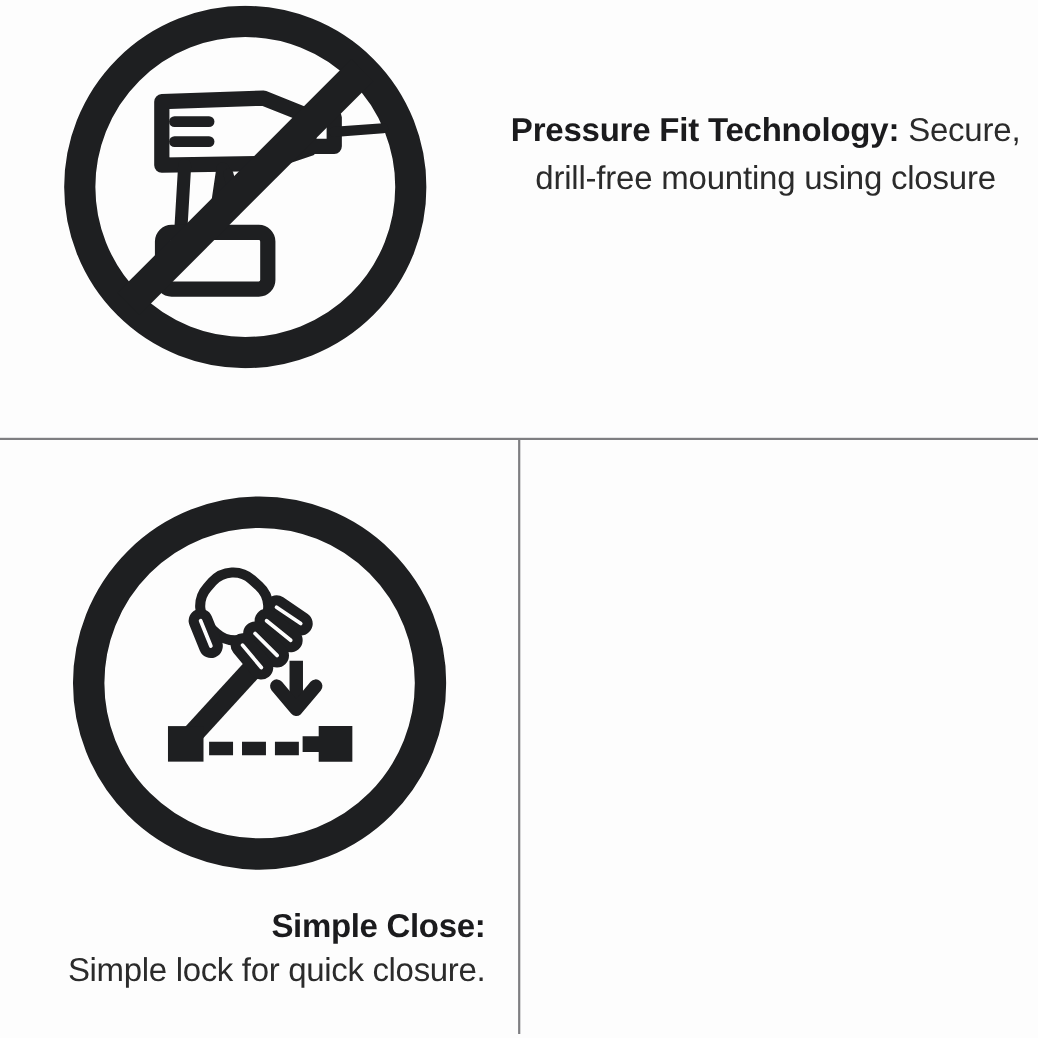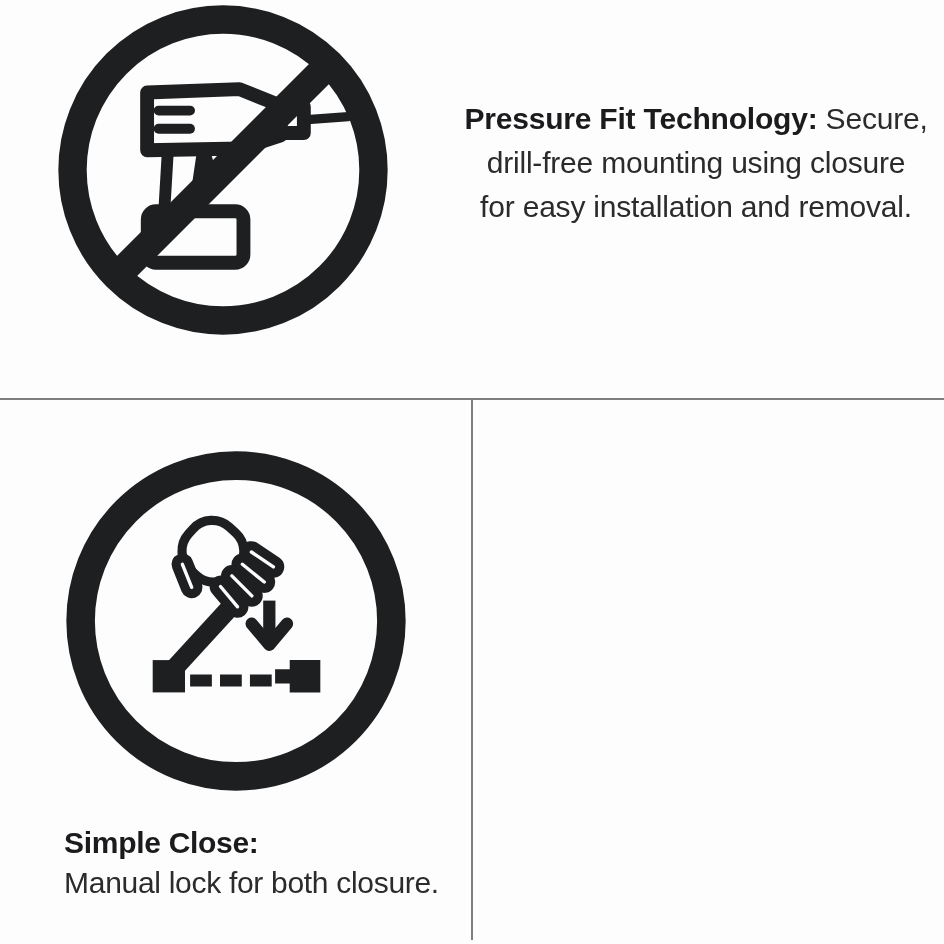--- a/index.html
+++ b/index.html
@@ -22,21 +22,21 @@
 
   
   .h-divider{height:2px;width:944px;background:#7e7e81;flex:0 0 auto;}
   .v-divider{width:2px;height:540px;background:#7e7e81;flex:0 0 auto;}
 
   
   .bottom{height:544px;display:flex;}
   .cell{width:471px;display:flex;flex-direction:column;align-items:center;}
   .cell-left  svg{width:340px;height:340px;display:block;margin-top:51px;}
   .cell-right svg{width:335px;height:335px;display:block;margin-top:57px;}
-  .caption{margin-top:32px;text-align:left;font-size:30px;line-height:40px;margin-left:32px;}
+  .caption{margin-top:32px;text-align:right;font-size:30px;line-height:40px;margin-left:32px;}
   .cell-right .caption{margin-top:31px;}
   .caption p{margin:0;white-space:nowrap;letter-spacing:-0.3px;}
   .cap-head{font-weight:bold;color:#1b1b1d;}
   .cap-body{color:#2b2b2b;}
 </style>
 </head>
 <body>
 
 <div class="page">
 
@@ -57,21 +57,20 @@
         </g>
         <line x1="82.2" y1="17.8" x2="17.8" y2="82.2" stroke="#1e1f21" stroke-width="8.6"></line>
       </svg>
     </div>
     <div class="top-text">
       <p>
         <strong>Pressure Fit Technology:</strong>
         <span>Secure,</span>
       </p>
       <p>drill-free mounting using closure</p>
-      <p>for easy installation and removal.</p>
     </div>
   </section>
 
   <div class="h-divider"></div>
 
   <section class="bottom">
 
     <div class="cell cell-left">
       <svg viewBox="0 0 100 100" xmlns="http://www.w3.org/2000/svg">
         <circle cx="50" cy="50" r="45.7" fill="none" stroke="#1e1f21" stroke-width="8.4"></circle>
@@ -87,21 +86,21 @@
           <rect x="-12.5" y="-8.5" width="17.5" height="17" rx="7.5"></rect>
           <rect x="3" y="-9" width="11.5" height="3.7" rx="1.85" transform="rotate(-8 3 -7)"></rect>
           <rect x="3.4" y="-4.7" width="12" height="3.7" rx="1.85" transform="rotate(-3 3.4 -2.8)"></rect>
           <rect x="3.4" y="-0.3" width="12" height="3.7" rx="1.85" transform="rotate(3 3.4 1.5)"></rect>
           <rect x="3" y="4.1" width="11.5" height="3.7" rx="1.85" transform="rotate(8 3 6)"></rect>
           <rect x="-9.5" y="6.2" width="11" height="3.7" rx="1.85" transform="rotate(26 -9.5 8)"></rect>
         </g>
       </svg>
       <div class="caption">
         <p class="cap-head">Simple Close:</p>
-        <p class="cap-body">Manual lock for both closure.</p>
+        <p class="cap-body">Simple lock for quick closure.</p>
       </div>
     </div>
 
     <div class="v-divider"></div>
 
 
   </section>
 </div>
 
 </body></html>

